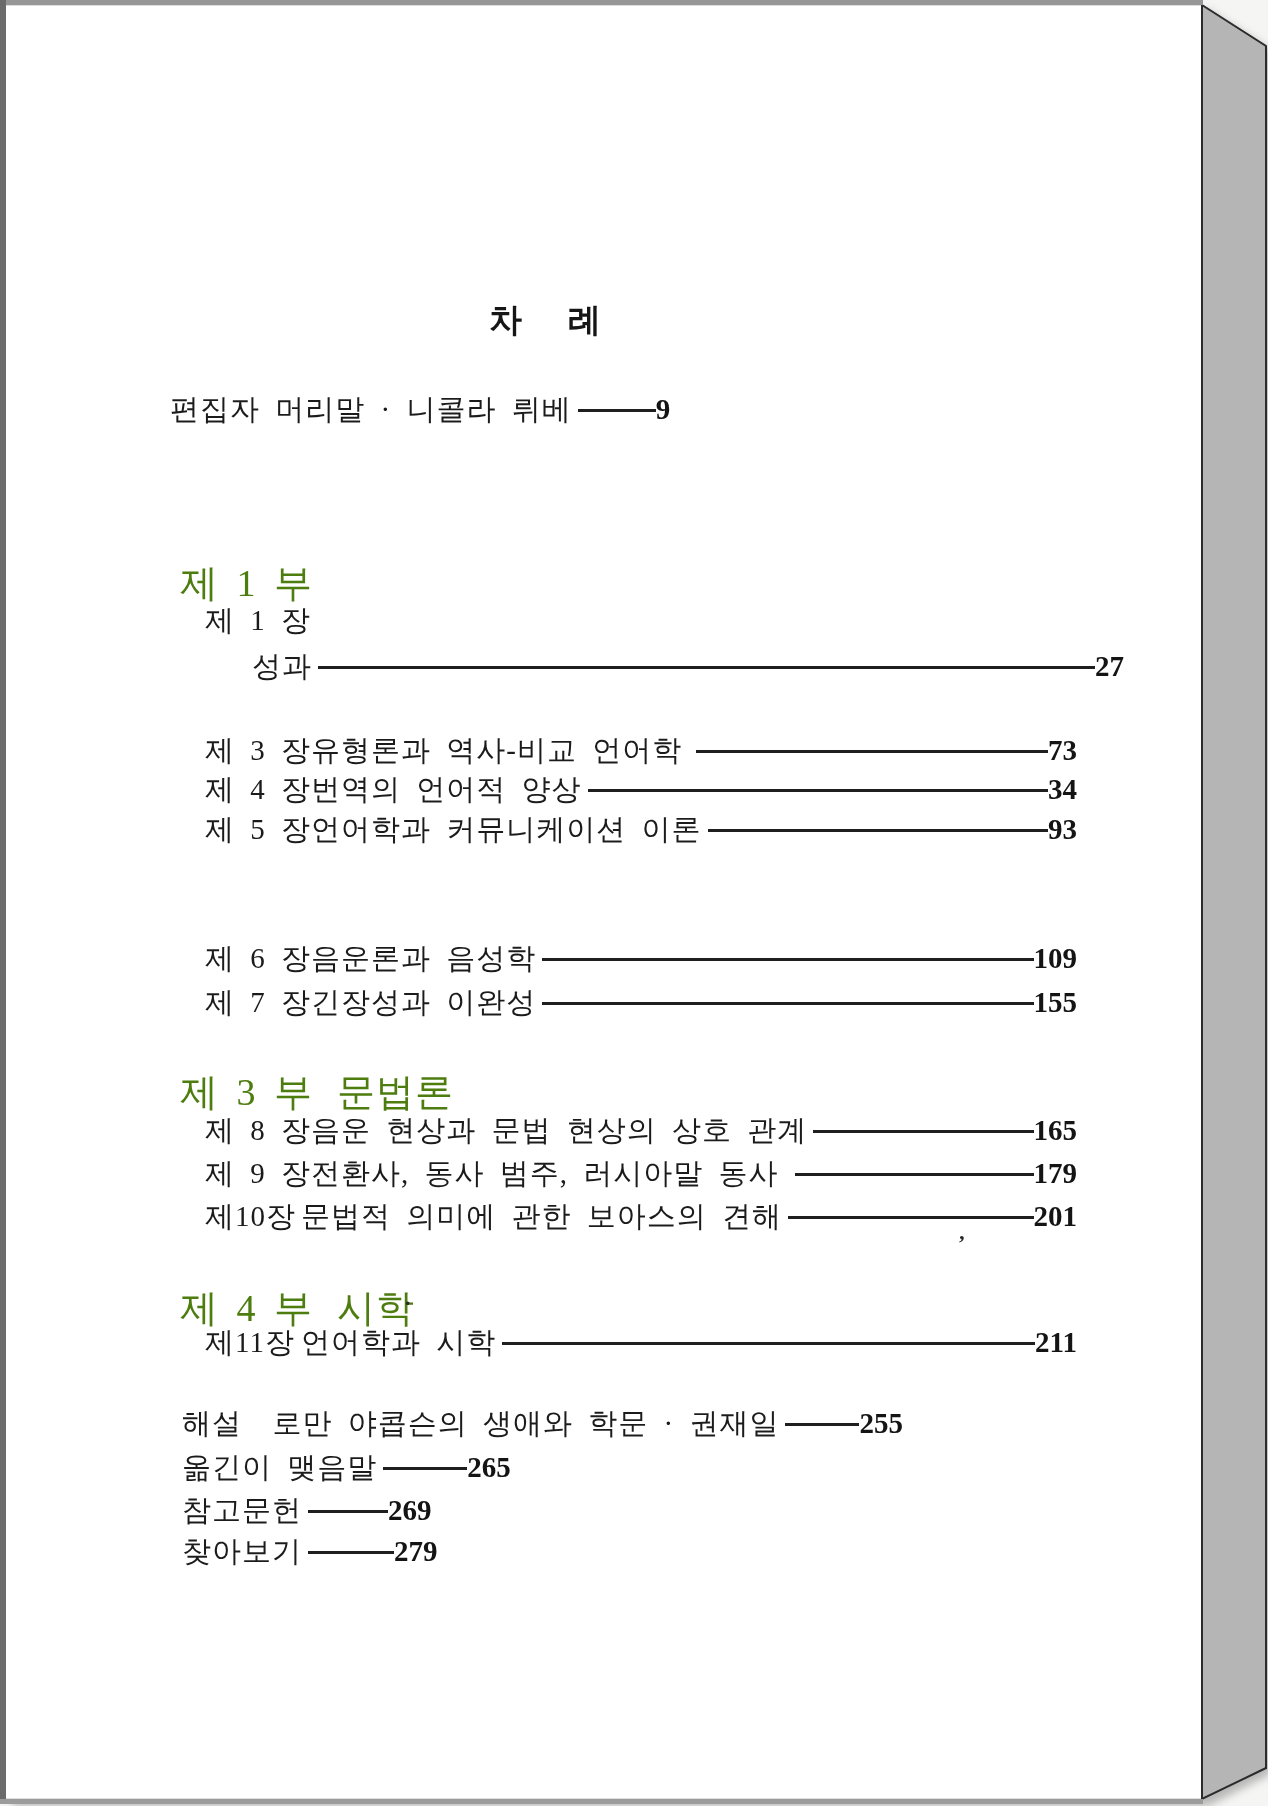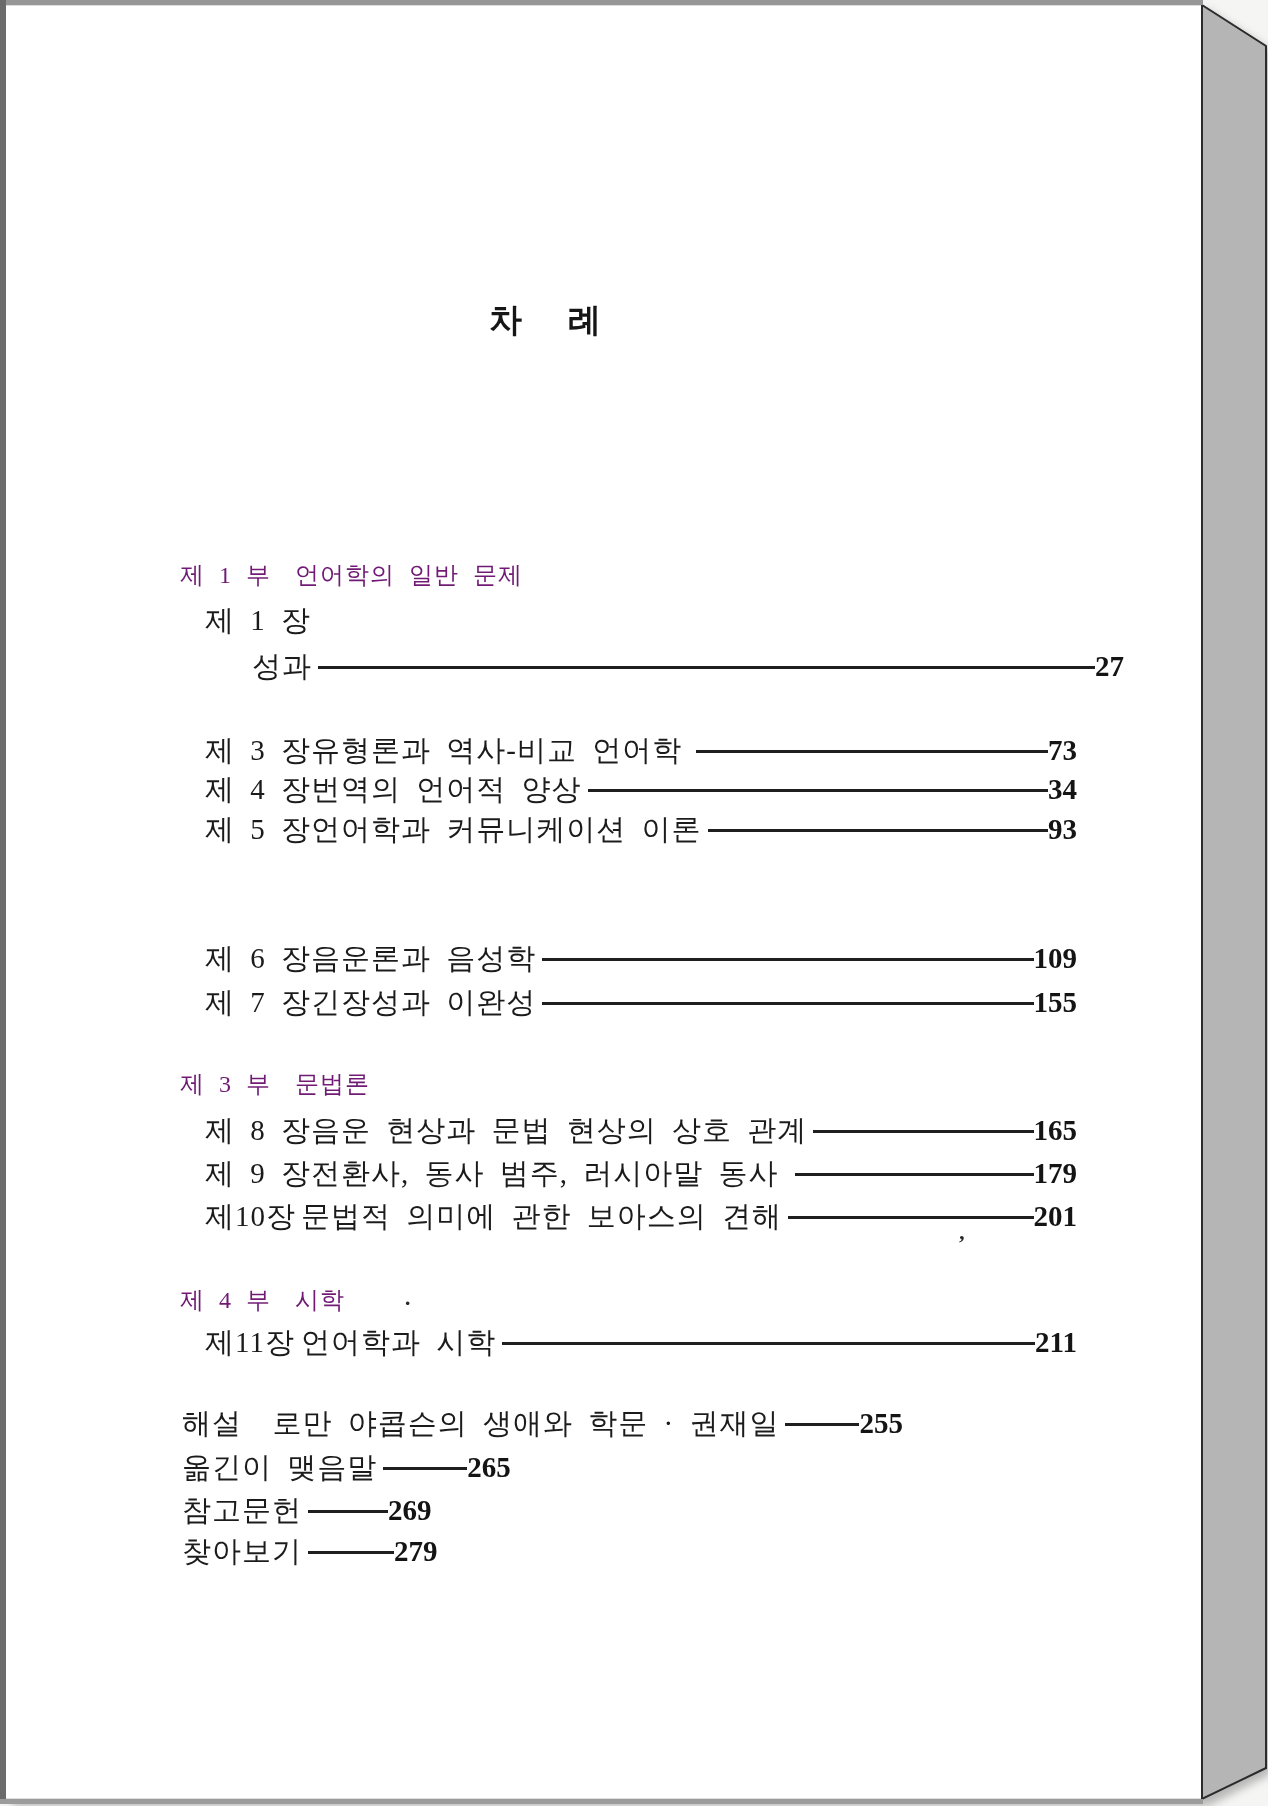--- a/index.html
+++ b/index.html
@@ -17,21 +17,21 @@
   .toc-title{
     position:absolute;left:489px;top:286px;
     font-size:33px;letter-spacing:46px;font-weight:bold;color:#161616;
   }
   .row{
     position:absolute;left:170px;width:872px;
     display:flex;align-items:flex-start;
     font-size:29px;line-height:1.18;letter-spacing:1px;word-spacing:7px;
     color:#1b1b1b;
   }
-  .part-header{font-size:24px;color:#701a75;}
+  .part-header{font-size:38px;color:#4d7c0f;}
   .part-header .part-label{margin-left:10px;flex:0 0 86px;}
   .part-header .part-title{margin-left:24px;}
 
   .chapter{padding-left:35px;}
   .chapter .chap-label{flex:0 0 96px;}
   .chapter .chap-title{margin-left:0;}
 
   .cont-indent{padding-left:82px;align-items:flex-end;}
 
   .leader{
@@ -64,24 +64,28 @@
   <polygon fill="#b5b5b5" stroke="#2b2b2b" stroke-width="2" points="1202,5 1266,46 1266,1768 1202,1799"></polygon>
   <rect x="0" y="0" width="1203" height="5" fill="#969696"></rect>
   <rect x="0" y="0" width="6" height="1802" fill="#6b6b6b"></rect>
   <rect x="0" y="1799" width="1203" height="5" fill="#9c9c9c"></rect>
 </svg>
 
 <div class="content">
 
   <div class="toc-title">차례</div>
 
+  <div class="row" style="top:380px">
+    <span>편집자 머리말 · 니콜라 뤼베</span>
+    <div class="leader-fixed" style="width:78px"></div>
+    <span class="pagenum">9</span>
+  </div>
 
   <div class="row part-header" style="top:549px">
     <span class="part-label">제 1 부</span>
-    <span class="part-title">언어학의 일반 문제</span>
   </div>
 
   <div class="row chapter" style="top:591px">
     <span class="chap-label">제 1 장</span>
   </div>
   <div class="row cont-indent" style="top:637px">
     <span>성과</span>
     <div class="leader"></div>
     <span class="pagenum">27</span>
   </div>

